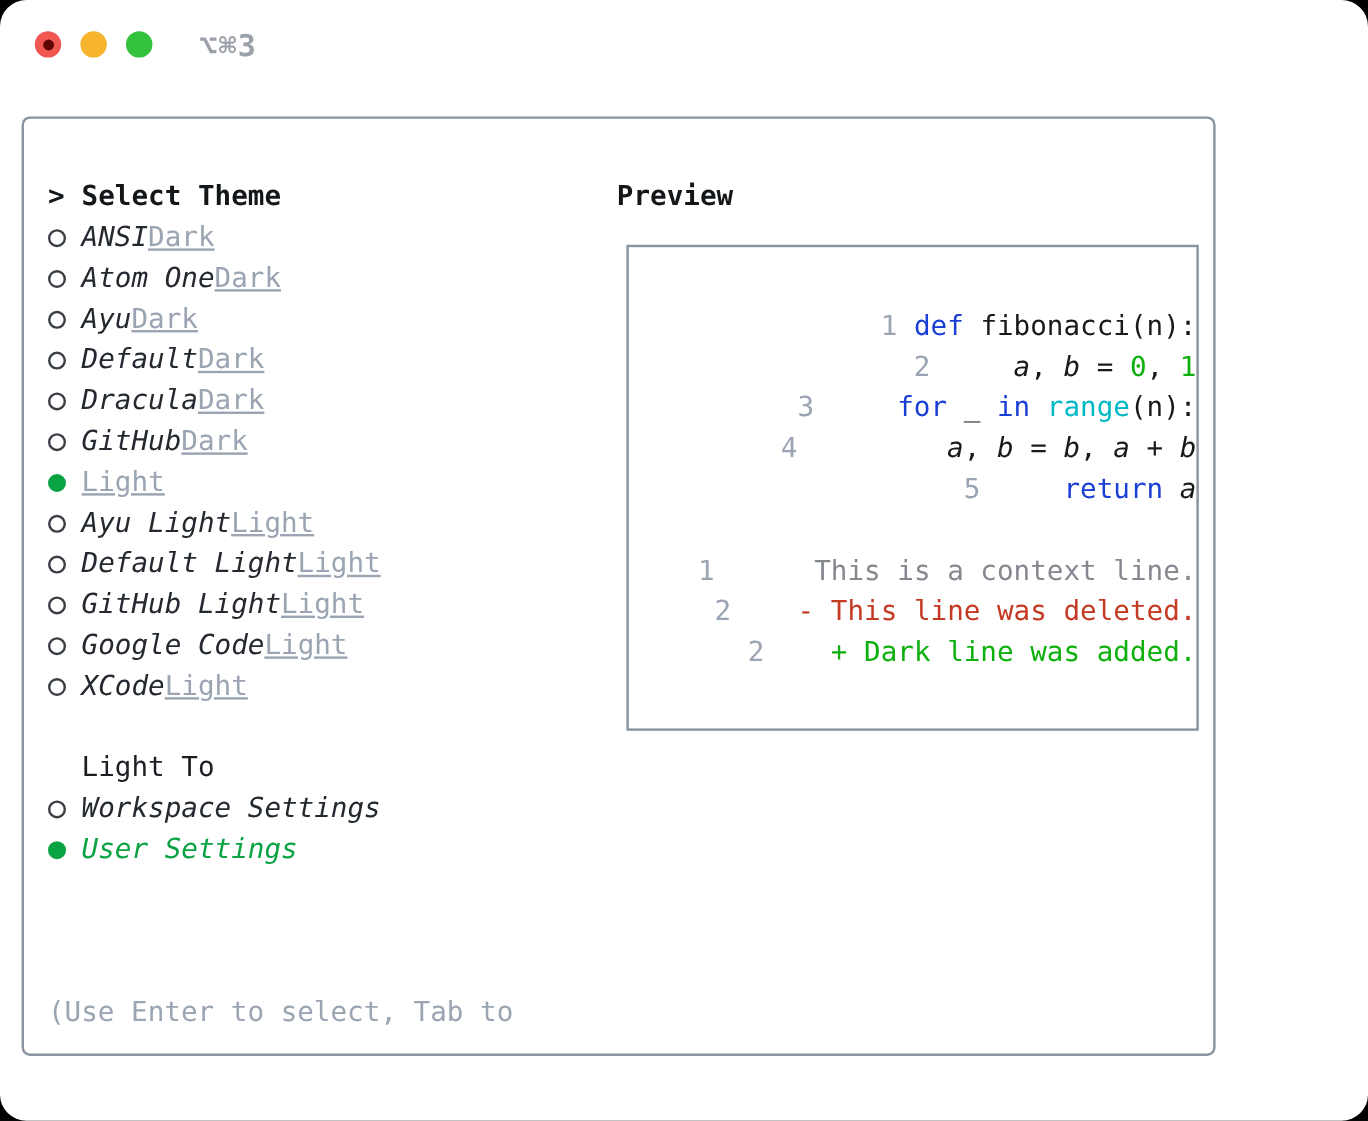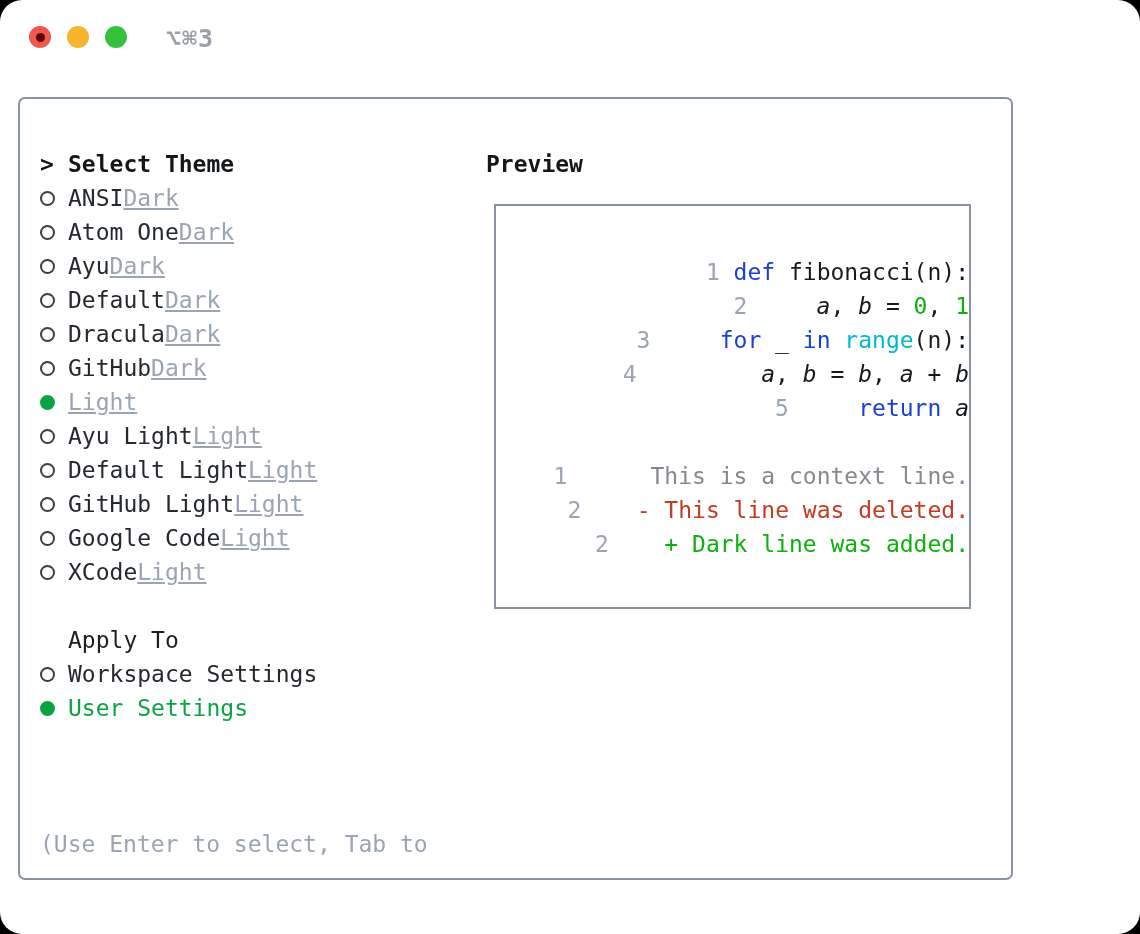--- a/index.html
+++ b/index.html
@@ -35,28 +35,28 @@
   .left-col { position: absolute; left: 20px; top: 48px; }
   .row { display: flex; align-items: center; height: 34px; white-space: pre;
          font-size: 23px; line-height: 34px; color: var(--text); }
   .marker { display: inline-flex; align-items: center; width: 28px; flex: 0 0 28px; }
   .prefix { font-weight: bold; color: #14171a; }
   .header-text { font-weight: bold; color: #14171a; text-align: right; }
   .circle { width: 15px; height: 15px; border-radius: 50%;
             border: 2.5px solid #3a3f46; background: transparent; }
   .circle.filled { border-color: var(--green-sel); background: var(--green-sel); }
   .row.selected .name { color: var(--green-sel); }
-  .name { color: var(--text); }
+  .name { color: var(--text); font-style: italic; }
   .tag { color: var(--muted); text-decoration: underline; }
   .spacer { height: 34px; }
   .apply-text { color: #1b1f24; }
   .hint { font-size: 23px; line-height: 34px; color: var(--muted); white-space: pre; }
 
   
-  .right-col { position: absolute; left: 466px; top: 48px; text-align: right; }
+  .right-col { position: absolute; left: 494px; top: 48px; text-align: right; }
   .preview-header { font-size: 23px; line-height: 34px; font-weight: bold; color: #14171a; }
   .preview-box {
     position: absolute; left: 8px; top: 57px; width: 477px; height: 405px;
     border: 2px solid var(--border); background: #fff;
     padding: 49px 0 0 5px; overflow: hidden;
   }
   .code-line { white-space: pre; font-size: 23px; line-height: 34px; height: 34px; color: var(--text); }
   .ln { display: inline-block; width: 1ch; color: var(--ln); }
   .tok-pl  { color: #17191d; }
   .tok-kw  { color: var(--kw); }
@@ -101,21 +101,21 @@
           <div class="row item"><span class="marker"><span class="circle"></span></span><span class="name">Default Light</span> <span class="tag">Light</span></div>
           <div class="row item"><span class="marker"><span class="circle"></span></span><span class="name">GitHub Light</span> <span class="tag">Light</span></div>
           <div class="row item"><span class="marker"><span class="circle"></span></span><span class="name">Google Code</span> <span class="tag">Light</span></div>
           <div class="row item"><span class="marker"><span class="circle"></span></span><span class="name">XCode</span> <span class="tag">Light</span></div>
         </div>
 
       <div class="spacer"></div>
 
       <div class="row">
         <span class="marker"></span>
-        <span class="apply-text">Apply To</span>
+        <span class="apply-text">Light To</span>
       </div>
 
       <div id="apply-list">
           <div class="row item"><span class="marker"><span class="circle"></span></span><span class="name">Workspace Settings</span></div>
           <div class="row item selected"><span class="marker"><span class="circle filled"></span></span><span class="name">User Settings</span></div>
         </div>
 
       <div class="spacer"></div>
 
       <div class="hint">

